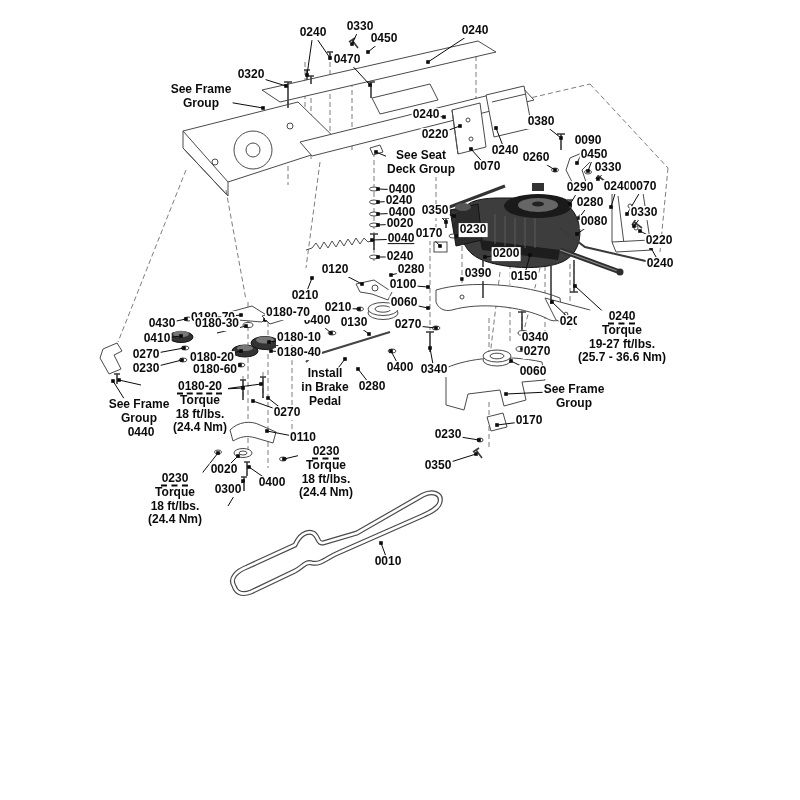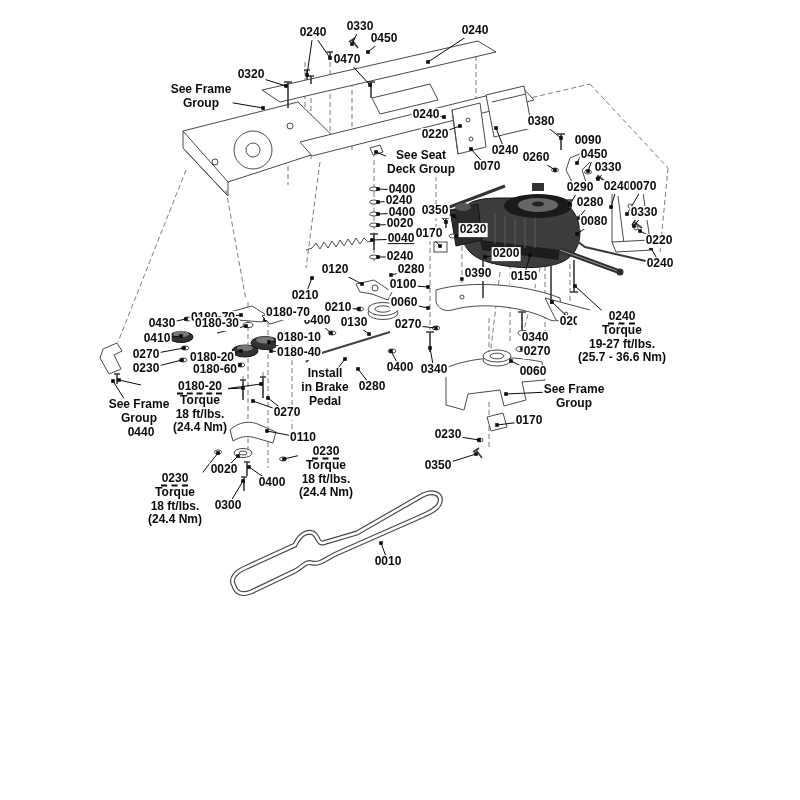--- a/index.html
+++ b/index.html
@@ -621,21 +621,21 @@
       </div>
       <div class="callout torque" style="left: 326px; top: 473px;">
         <span class="ln">0230</span>
         <span class="ln">Torque</span>
         <span class="ln">18 ft/lbs.</span>
         <span class="ln">(24.4 Nm)</span>
       </div>
       <div class="callout" style="left: 272px; top: 483px;">
         <span class="ln">0400</span>
       </div>
-      <div class="callout" style="left: 228px; top: 506px;">
+      <div class="callout" style="left: 228px; top: 490px;">
         <span class="ln">0300</span>
       </div>
       <div class="callout torque" style="left: 175px; top: 500px;">
         <span class="ln">0230</span>
         <span class="ln">Torque</span>
         <span class="ln">18 ft/lbs.</span>
         <span class="ln">(24.4 Nm)</span>
       </div>
       <div class="callout" style="left: 388px; top: 562px;">
         <span class="ln">0010</span>

